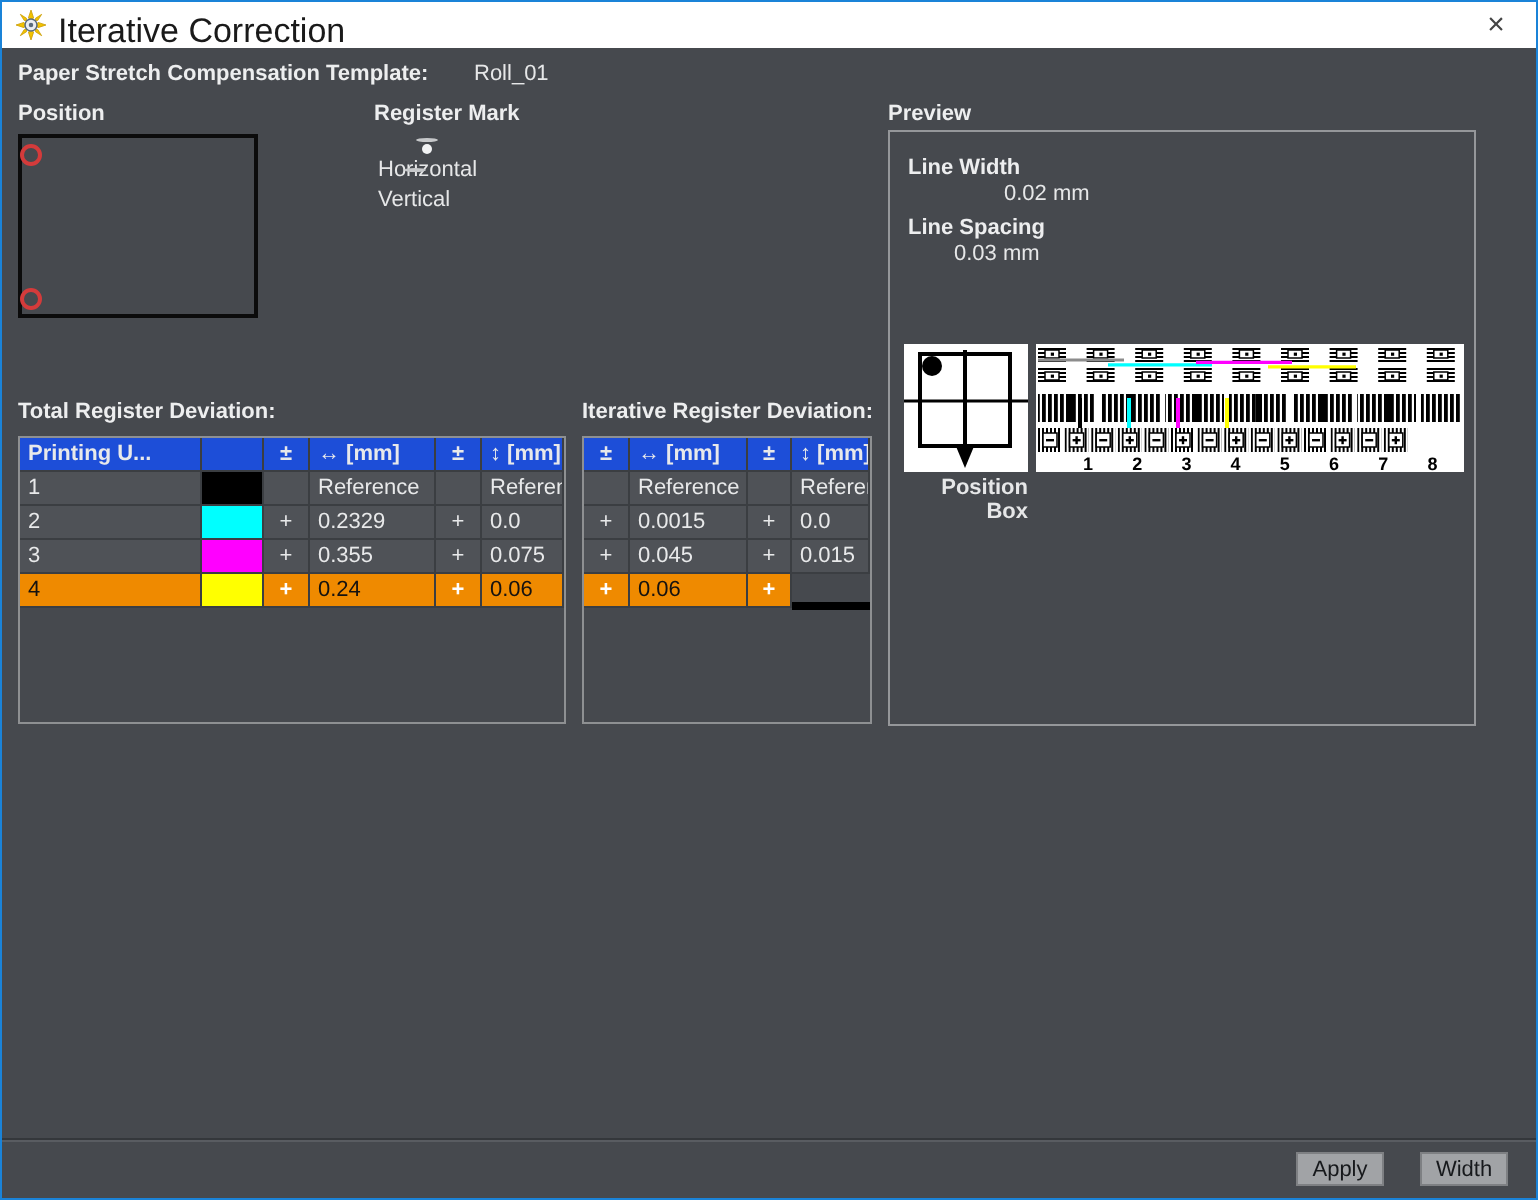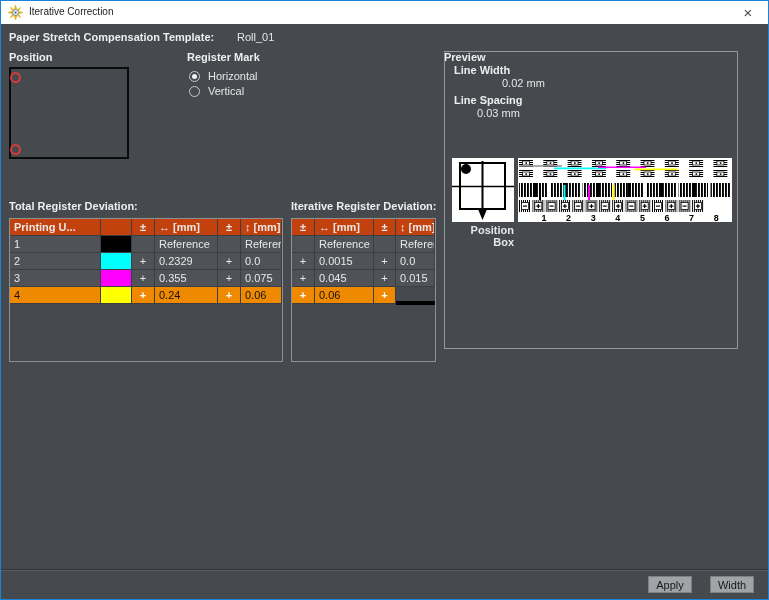--- a/index.html
+++ b/index.html
@@ -5,50 +5,50 @@
   html,body{margin:0;padding:0;background:#888;}
   *{box-sizing:border-box;}
   .window{
     position:relative;width:769px;height:600px;
     background:#46494E;border:1px solid #1A83D8;overflow:hidden;
     font-family:"Liberation Sans",sans-serif;color:#E6E7E8;font-size:11px;
   }
   
   .titlebar{position:absolute;left:0;top:0;right:0;height:23px;background:#FFFFFF;color:#111;}
   .titlebar .app-icon{position:absolute;left:7px;top:4px;width:15px;height:15px;}
-  .titlebar .title{position:absolute;left:28px;top:5px;font-size:10px;color:#1A1A1A;}
+  .titlebar .title{position:absolute;left:28px;top:5px;font-size:17px;color:#1A1A1A;}
   .close-btn{position:absolute;right:10px;top:2px;width:20px;height:19px;text-align:center;
     font-size:15px;line-height:19px;color:#444;cursor:default;}
   
   .lbl{position:absolute;font-weight:bold;color:#EDEEEF;}
   .val{position:absolute;color:#E6E7E8;padding-left:23px;}
   
   .pos-box{position:absolute;left:8px;top:66px;width:120px;height:92px;border:2px solid #0B0B0B;}
   .reg-circle{position:absolute;width:11px;height:11px;border:2px solid #D43B3B;border-radius:50%;}
   .reg-circle.tl{left:-1px;top:3px;}
   .reg-circle.bl{left:-1px;bottom:2px;}
   
-  .radio-row{position:absolute;height:14px;display:flex;align-items:center;gap:8px;cursor:default;}
+  .radio-row{position:absolute;height:14px;display:flex;align-items:center;gap:8px;cursor:default;flex-direction:column;}
   .radio{width:11px;height:11px;border:1px solid #C6C8CA;border-radius:50%;position:relative;background:transparent;}
   .radio.sel::after{content:"";position:absolute;left:2px;top:2px;width:5px;height:5px;border-radius:50%;background:#F2F3F4;}
   
-  .preview-box{position:absolute;left:443px;top:50px;width:294px;height:298px;border:1px solid #95979A;}
+  .preview-box{position:absolute;left:443px;top:64px;width:294px;height:298px;border:1px solid #95979A;}
   .preview-box .img{position:absolute;top:106px;height:64px;background:#FFFFFF;}
   .img.posimg{left:7px;width:62px;}
   .img.markimg{left:73px;width:214px;}
   .img-label{position:absolute;top:172px;font-weight:bold;text-align:right;}
   
   .t-wrap{position:absolute;top:217px;height:144px;background:#46494E;border:1px solid #8E9092;}
   .t-grid{display:grid;grid-auto-rows:17px;}
   .t1 .t-grid{grid-template-columns:91px 31px 23px 63px 23px 41px;}
   .t2 .t-grid{grid-template-columns:23px 59px 22px 39px;}
   .trow{display:contents;}
   .cell{background:#4F5257;border-right:1px solid #3B3E42;border-bottom:1px solid #3B3E42;
     padding:0 4px;line-height:16px;white-space:nowrap;overflow:hidden;color:#E8E9EA;}
-  .cell.hdr{background:#c2410c;font-weight:bold;}
+  .cell.hdr{background:#1d4ed8;font-weight:bold;}
   .cell.sign{text-align:center;padding:0;}
   .cell.swatch{padding:0;}
   .trow.sel .cell{background:#EF8A00;color:#151210;}
   .trow.sel .cell.sign{color:#FFFFFF;font-weight:bold;}
   .trow.sel .cell.editing{background:#a21caf;color:#E8E9EA;border:2px solid #000;line-height:13px;margin-top:14px;}
   
   .separator{position:absolute;left:0;right:0;top:568px;height:2px;
     border-top:1px solid #34373B;border-bottom:1px solid #595C61;}
   .btn{position:absolute;top:575px;width:44px;height:17px;background:#A1A3A6;color:#17191C;
     border:1px solid #7E8083;font-family:"Liberation Sans",sans-serif;font-size:11px;line-height:15px;

